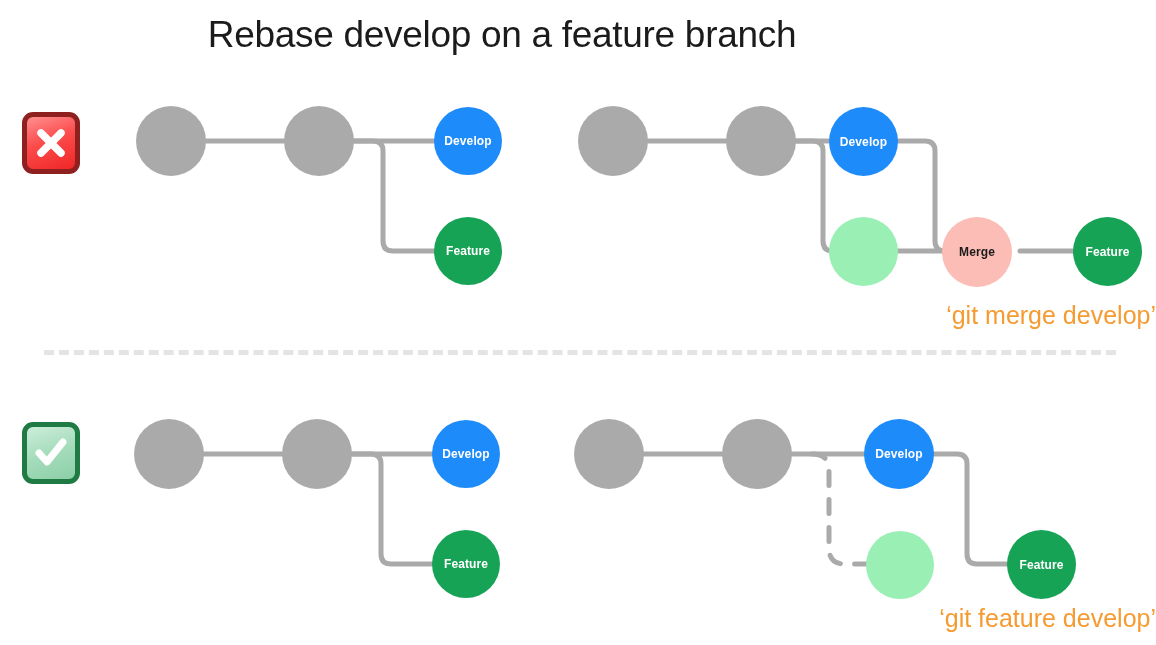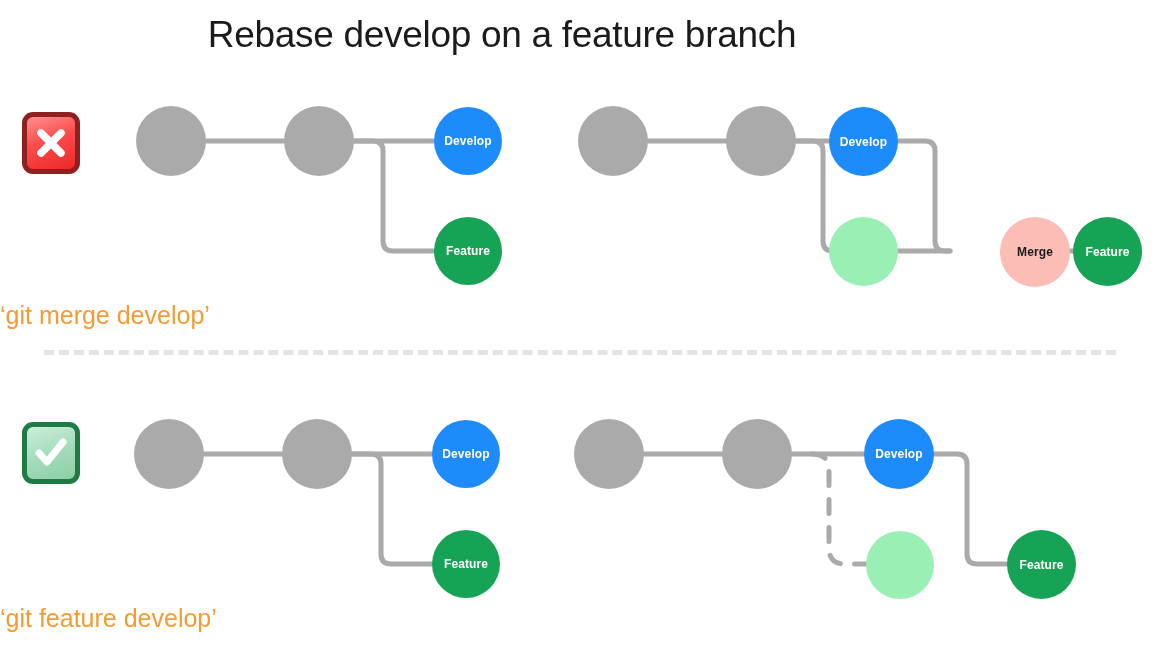--- a/index.html
+++ b/index.html
@@ -92,21 +92,21 @@
     user-select: none;
     text-align: center;
   }
   .node-label.dark { color: #1b1b1b; }
 
   
   .caption {
     position: absolute;
     width: 1156px;
     left: 0;
-    text-align: left;
+    text-align: right;
     font-size: 25px;
     color: #f59b31;
     white-space: nowrap;
   }
   #caption-merge  { top: 301px; }
   #caption-rebase { top: 604px; }
 </style>
 </head>
 <body>
 
@@ -153,21 +153,21 @@
 <div class="node" style="left:434px; top:217px; width:68px; height:68px; background:#17a355;">
   <span class="node-label">Feature</span>
 </div>
 
 <div class="node" style="left:578px; top:106px; width:70px; height:70px; background:#aaaaaa;"></div>
 <div class="node" style="left:726px; top:106px; width:70px; height:70px; background:#aaaaaa;"></div>
 <div class="node" style="left:829px; top:107px; width:69px; height:69px; background:#1e8bfb;">
   <span class="node-label">Develop</span>
 </div>
 <div class="node" style="left:829px; top:217px; width:69px; height:69px; background:#9aefb4;"></div>
-<div class="node" style="left:1000px; top:217px; width:70px; height:70px; background:#fbbdb6;">
+<div class="node" style="left:942px; top:217px; width:70px; height:70px; background:#fbbdb6;">
   <span class="node-label dark">Merge</span>
 </div>
 <div class="node" style="left:1073px; top:217px; width:69px; height:69px; background:#17a355;">
   <span class="node-label">Feature</span>
 </div>
 
 <div class="node" style="left:134px; top:419px; width:70px; height:70px; background:#aaaaaa;"></div>
 <div class="node" style="left:282px; top:419px; width:70px; height:70px; background:#aaaaaa;"></div>
 <div class="node" style="left:432px; top:420px; width:68px; height:68px; background:#1e8bfb;">
   <span class="node-label">Develop</span>

